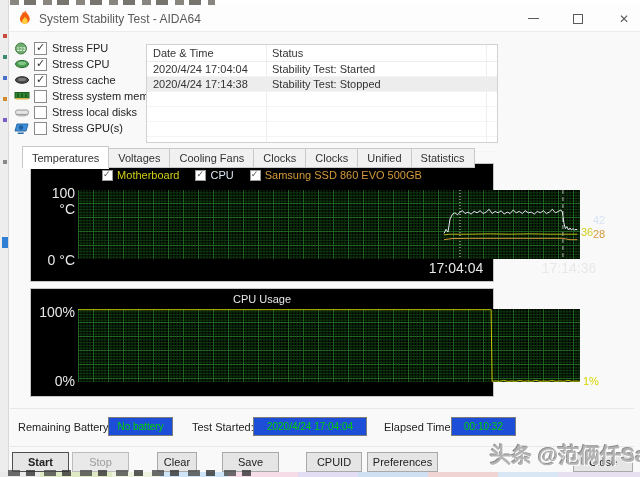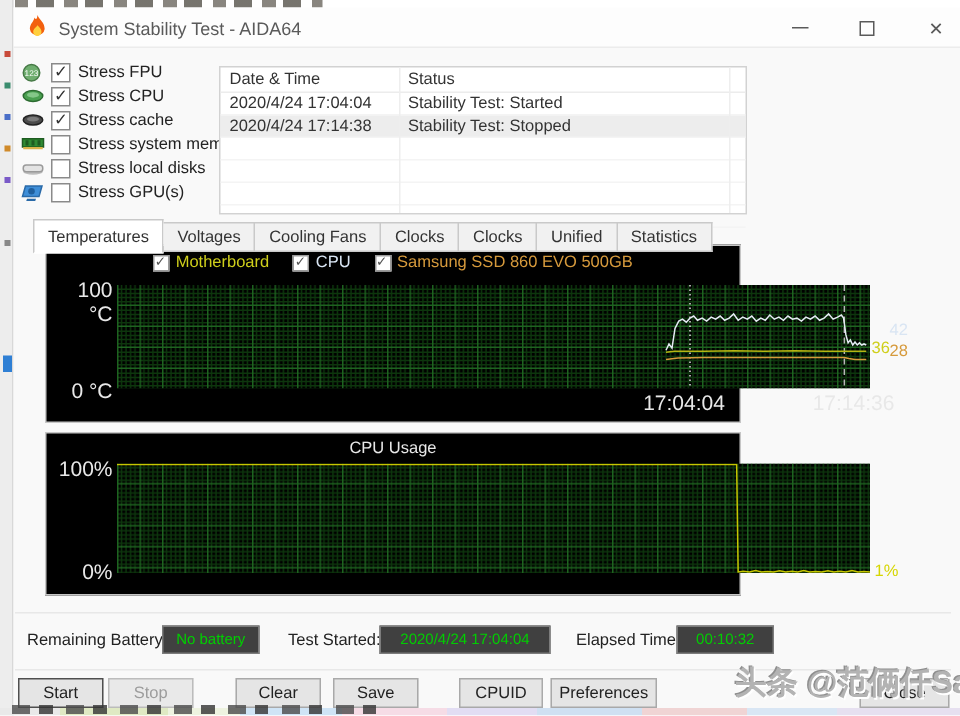--- a/index.html
+++ b/index.html
@@ -66,21 +66,21 @@
   #cpu-svg  { left:47px; top:20px; }
   .axis-lab { position:absolute; font-size:14px; color:#e8e8e8; }
   .right-val { position:absolute; font-size:11px; }
   .chart-title { position:absolute; left:0; top:4px; width:100%; text-align:center; font-size:11px; color:#e8e8e8; }
 
   
   .hsep { position:absolute; left:10px; width:624px; height:1px; background:#e8e8e8; z-index:2; }
 
   
   .status-label { position:absolute; top:421px; font-size:11px; color:#222; z-index:2; }
-  .status-box { position:absolute; top:417px; height:19px; background:#404040; border:1px solid #7c7c7c; color:#00cf00; font-size:10px; display:flex; align-items:center; justify-content:center; z-index:2; white-space:nowrap; }
+  .status-box { position:absolute; top:417px; height:19px; background:#1d4ed8; border:1px solid #7c7c7c; color:#00cf00; font-size:10px; display:flex; align-items:center; justify-content:center; z-index:2; white-space:nowrap; }
 
   
   .btn { position:absolute; top:452px; height:20px; background:#e5e5e5; border:1px solid #a9a9a9; font-size:11px; color:#222; display:flex; align-items:center; justify-content:center; z-index:4; font-family:"Liberation Sans",sans-serif; }
   .btn.default { border-color:#4f4f4f; }
   .btn.disabled { color:#9c9c9c; background:#e9e9e9; border-color:#bcbcbc; }
 
   
   .watermark { position:absolute; left:490px; top:441px; z-index:10; font-size:21px; font-weight:bold; color:#b3b3b3;
     text-shadow:1px 1px 0 #ffffff, -1px -1px 0 #8f8f8f; letter-spacing:0px; white-space:nowrap; }
 </style>
@@ -278,23 +278,23 @@
 
   <span class="status-label" style="left:18px;">Remaining Battery:</span>
   <span class="status-box" style="left:108px;width:65px;">No battery</span>
   <span class="status-label" style="left:192px;">Test Started:</span>
   <span class="status-box" style="left:253px;width:114px;">2020/4/24 17:04:04</span>
   <span class="status-label" style="left:384px;">Elapsed Time:</span>
   <span class="status-box" style="left:451px;width:65px;">00:10:32</span>
 
   <div class="hsep" style="top:446px;"></div>
 
-  <button class="btn default" style="left:12px;width:57px;">Start</button>
+  <button class="btn default" style="left:12px;width:57px;font-weight:bold;">Start</button>
   <button class="btn disabled" style="left:72px;width:57px;">Stop</button>
-  <button class="btn" style="left:157px;width:57px;">Clear</button>
+  <button class="btn" style="left:157px;width:40px;">Clear</button>
   <button class="btn" style="left:222px;width:57px;">Save</button>
   <button class="btn" style="left:306px;width:56px;text-align:right;">CPUID</button>
   <button class="btn" style="left:367px;width:71px;">Preferences</button>
   <button class="btn" style="left:573px;width:60px;">Close</button>
 
   <div class="bottom-frag"></div>
   <div class="pastel-strip"></div>
   <div class="watermark">头条 @范俩仟Sam</div>
 
 </div>

